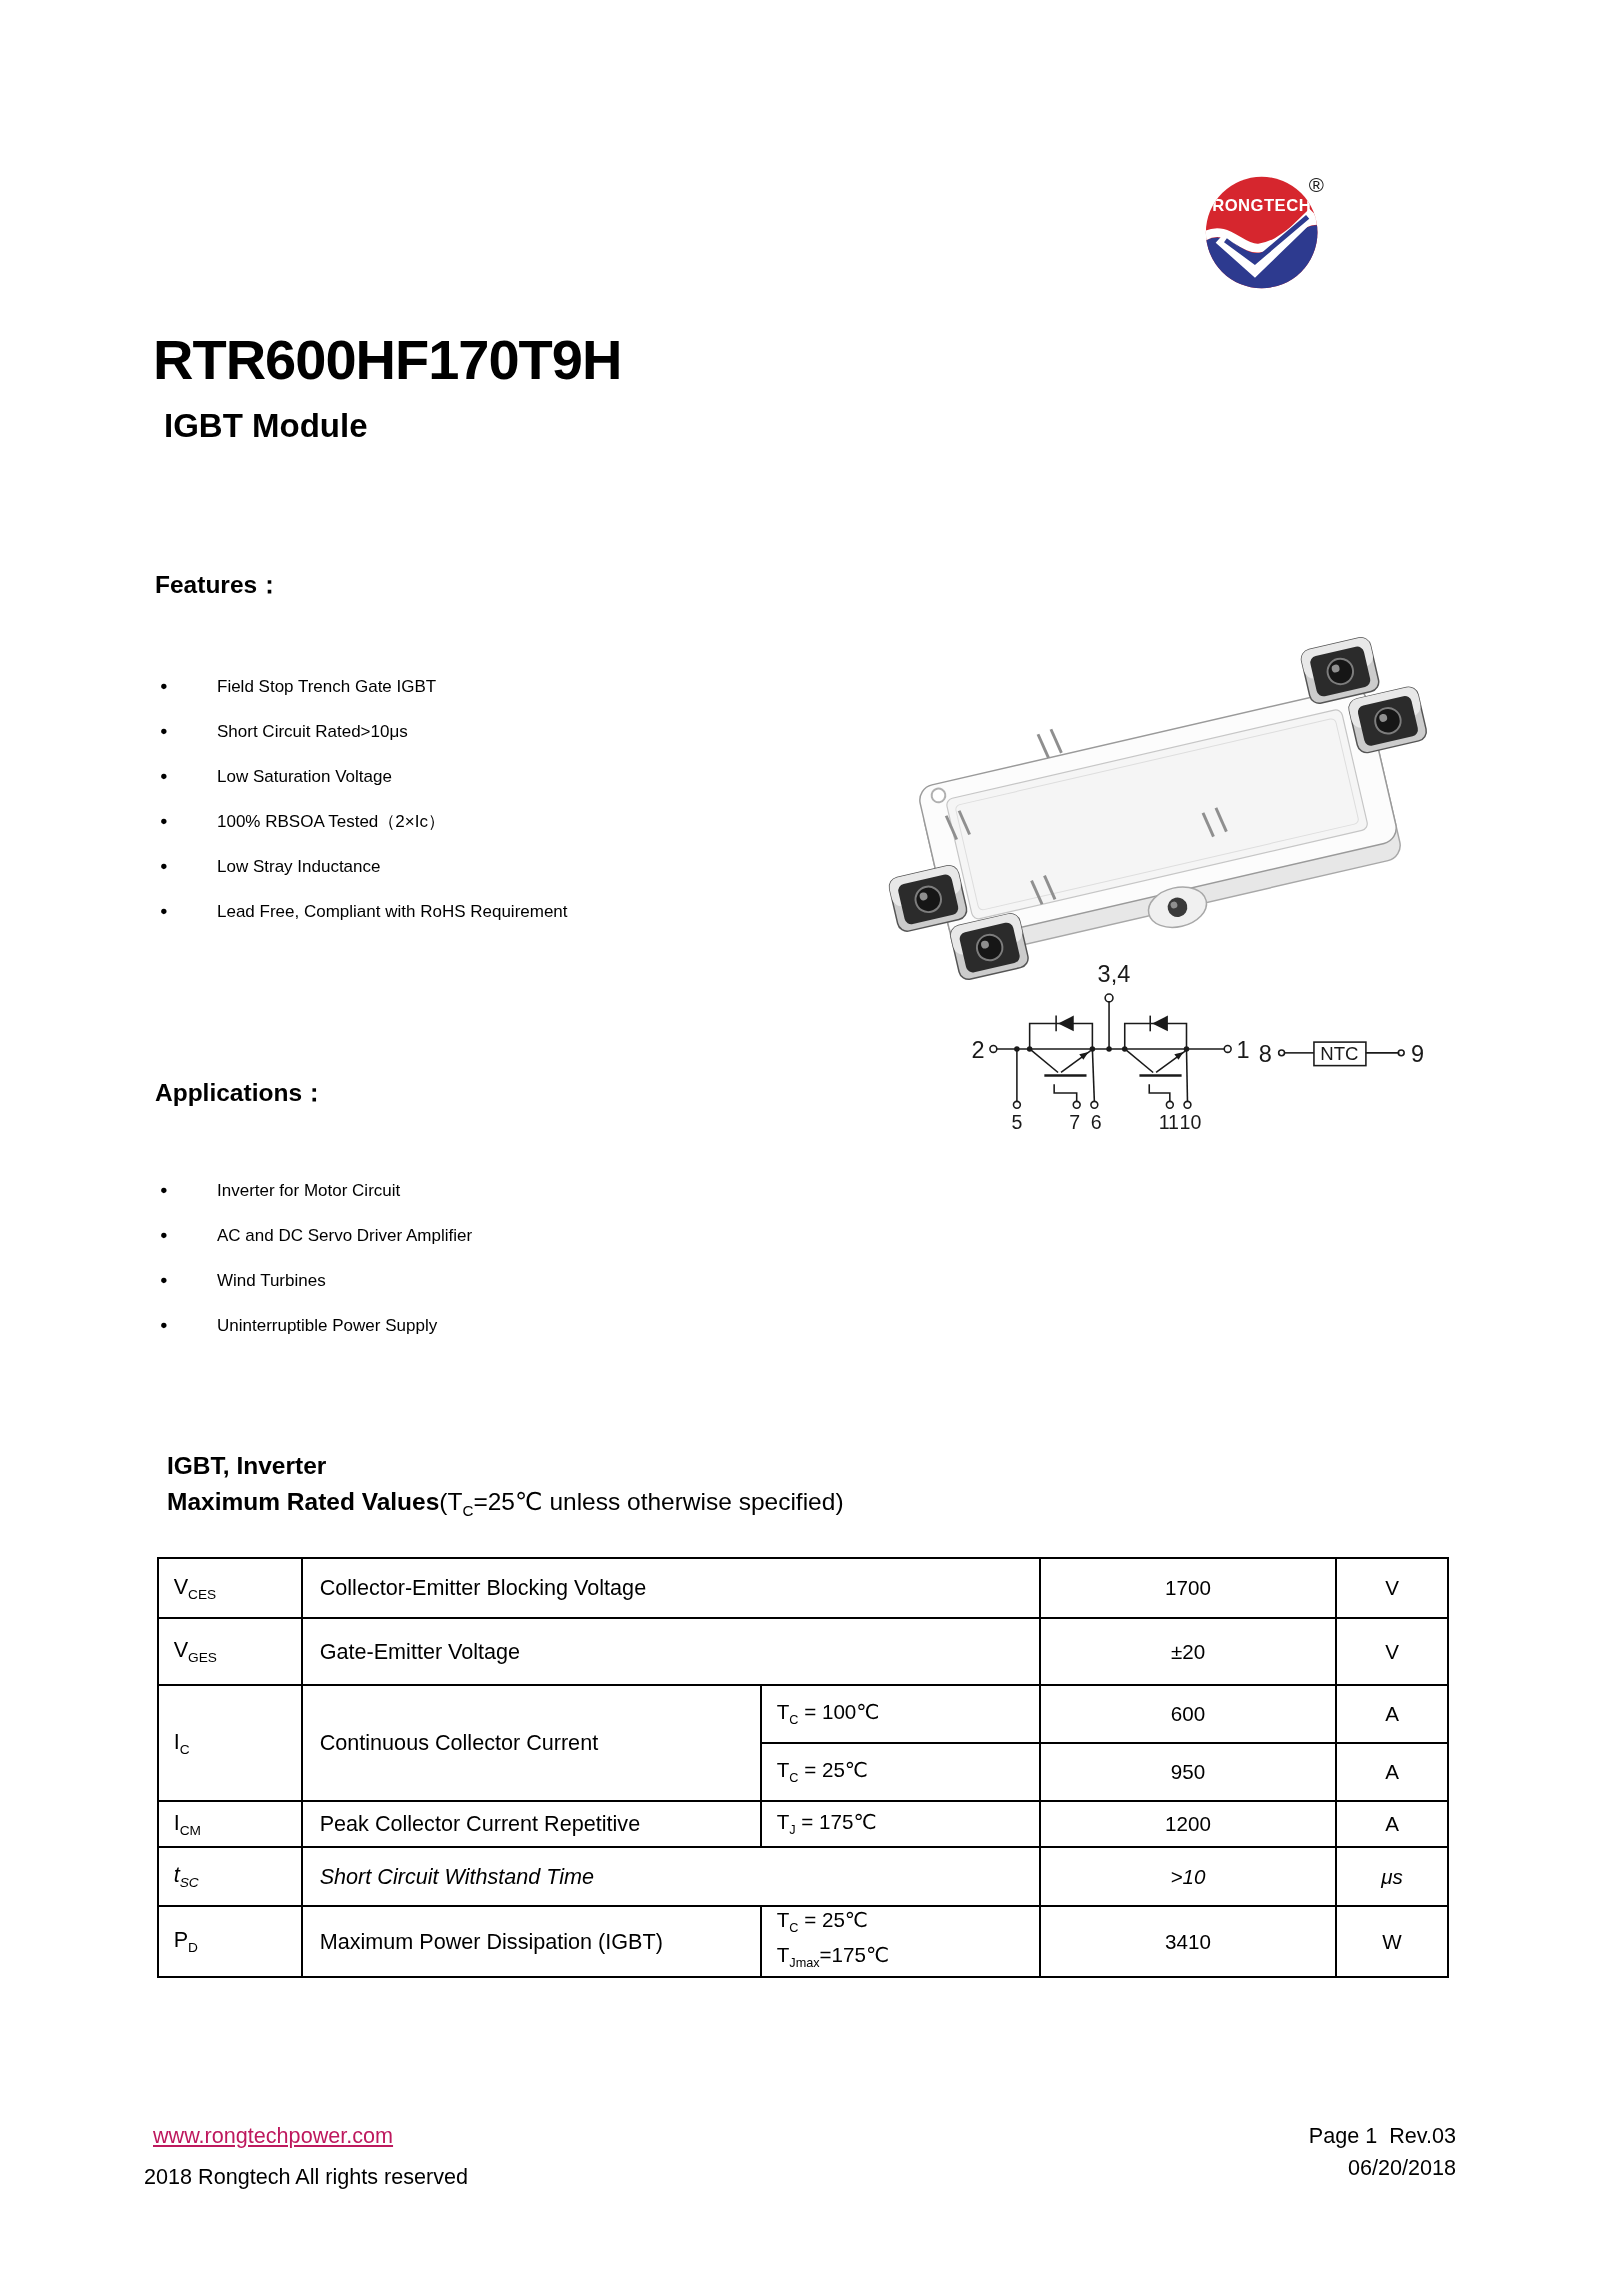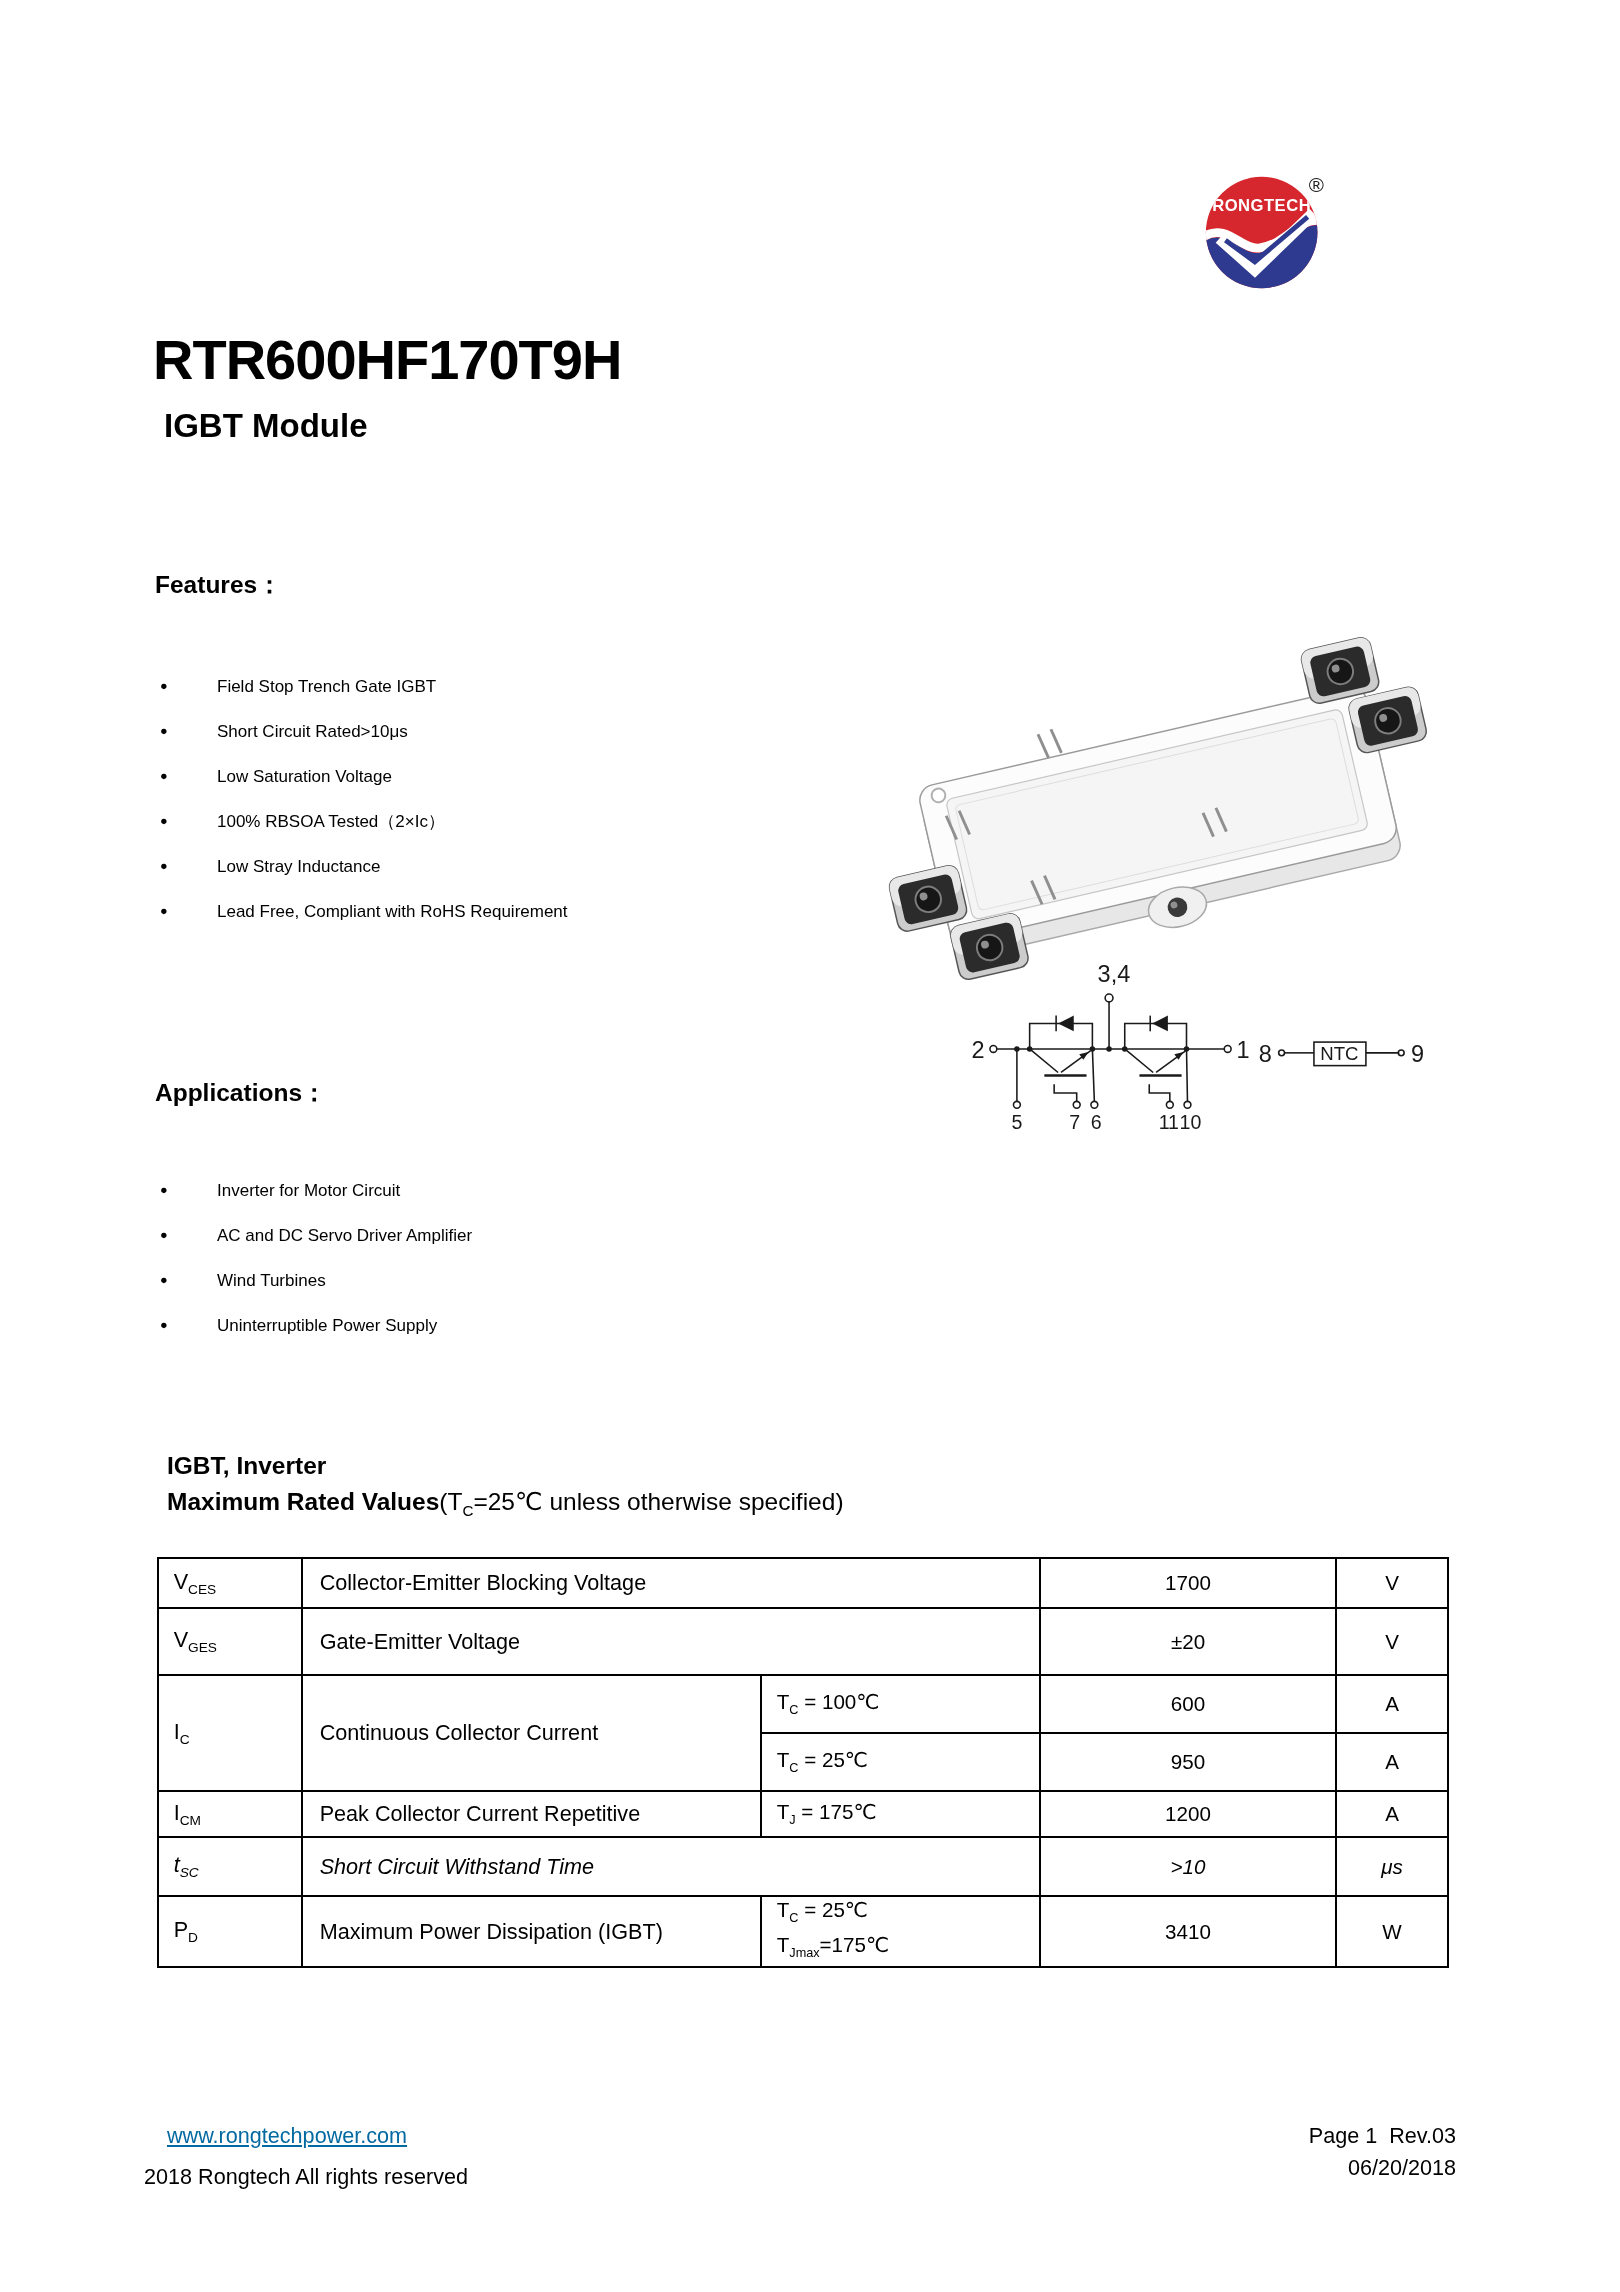--- a/index.html
+++ b/index.html
@@ -85,22 +85,22 @@
   .ratings-table .sym sub{font-size:13.7px;}
   .ratings-table .param{padding-left:16.7px;font-size:21.6px;border-radius:23px;}
   .ratings-table .cond{padding-left:14.7px;font-size:20.6px;}
   .ratings-table .cond sub{font-size:12.7px;}
   .ratings-table .val{text-align:center;}
   .ratings-table .unit{text-align:center;}
   .cond-line{line-height:25.5px;}
 
   
   .footer-link{
-    position:absolute;left:167px;top:2123px;
-    font-size:21.6px;color:#0369a1;text-decoration:underline;
+    position:absolute;left:153px;top:2123px;
+    font-size:21.6px;color:#be185d;text-decoration:underline;
   }
   .footer-copyright{
     position:absolute;left:144px;top:2164px;
     font-size:21.6px;
   }
   .footer-right{
     position:absolute;right:164px;top:2120px;
     font-size:21.6px;line-height:32px;text-align:right;
   }
   .footer-right .pre{white-space:pre;}
@@ -280,21 +280,21 @@
 
   <table class="ratings-table">
     <colgroup>
       <col style="width:144px">
         <col style="width:459px">
         <col style="width:279px">
         <col style="width:296px">
         <col style="width:112px">
     </colgroup>
     <tbody>
-      <tr style="height:50px;">
+      <tr style="height:60px;">
         <td class="sym"><span>V</span><sub>CES</sub></td>
         <td class="param" colspan="2">Collector-Emitter Blocking Voltage</td>
         <td class="val">1700</td>
         <td class="unit">V</td>
       </tr>
       <tr style="height:67px;">
         <td class="sym"><span>V</span><sub>GES</sub></td>
         <td class="param" colspan="2">Gate-Emitter Voltage</td>
         <td class="val">±20</td>
         <td class="unit">V</td>

